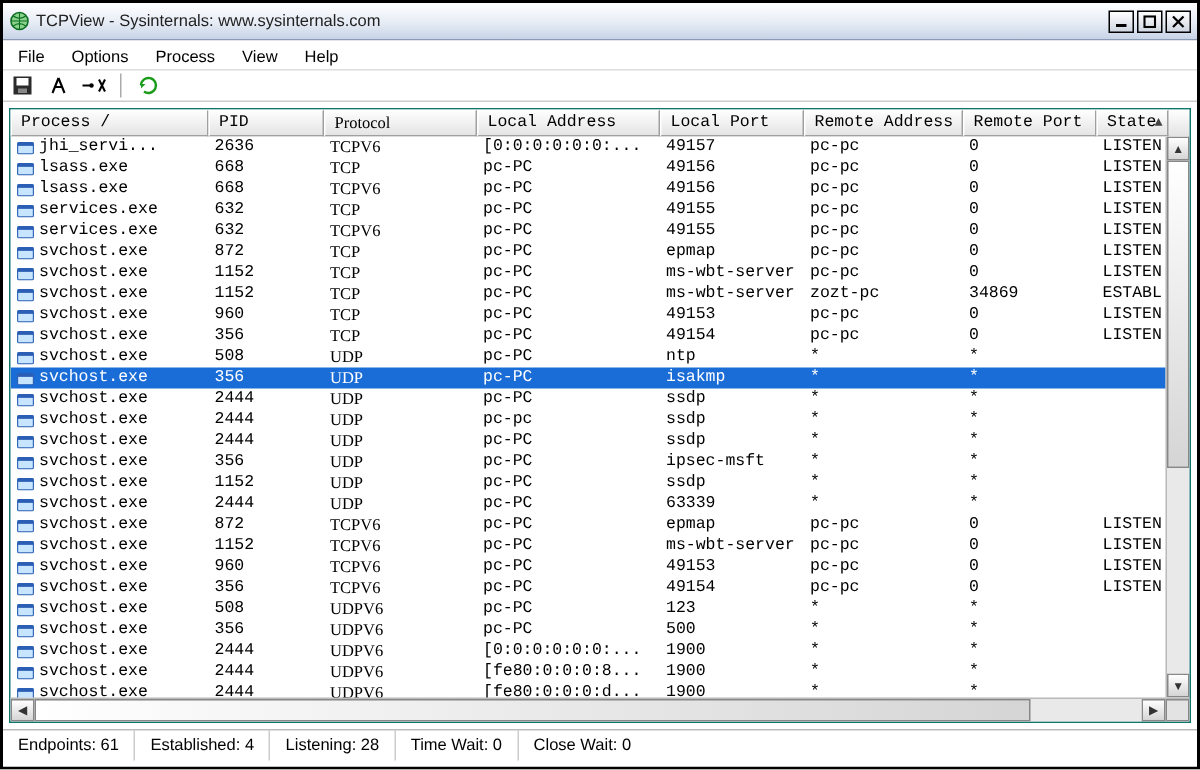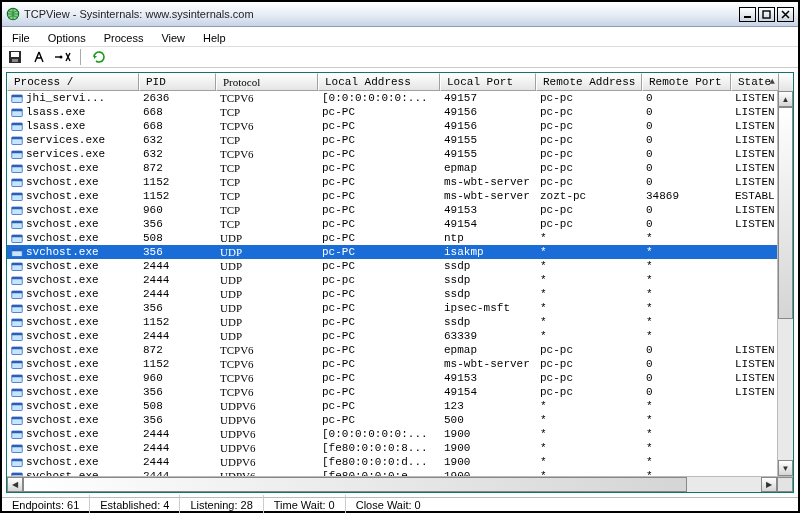--- a/index.html
+++ b/index.html
@@ -215,23 +215,23 @@
   .hsthumb {
     position:absolute; top:0; bottom:0; left:0; width:90%;
     border:1px solid #888;
     background:linear-gradient(90deg,#fff,#d5d5d5);
   }
   .hscorner {
     width:16px; border:1px solid #888; background:#e3e3e3;
   }
   
   .statusbar {
-    height: 14px;
+    height: 25px;
     display:flex;
-    align-items:center;
+    align-items:flex-start;
     font-size: 11px;
     border-top: 1px solid #bbb;
     flex: none;
     background:#fff;
   }
   .status-cell {
     padding: 4px 10px;
     border-right: 1px solid #ccc;
     white-space: nowrap;
     display:flex; align-items:center;

